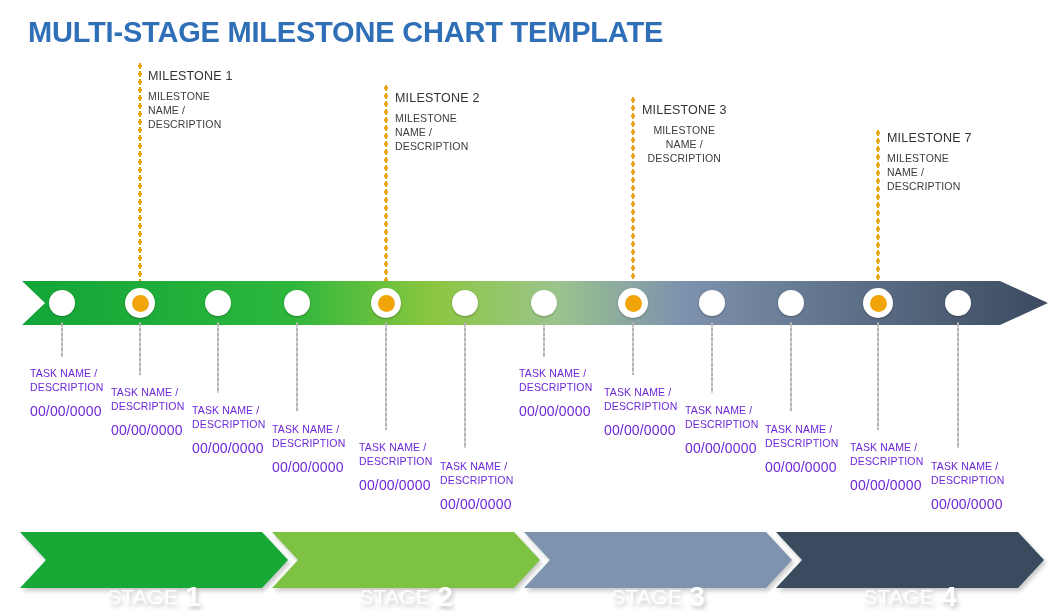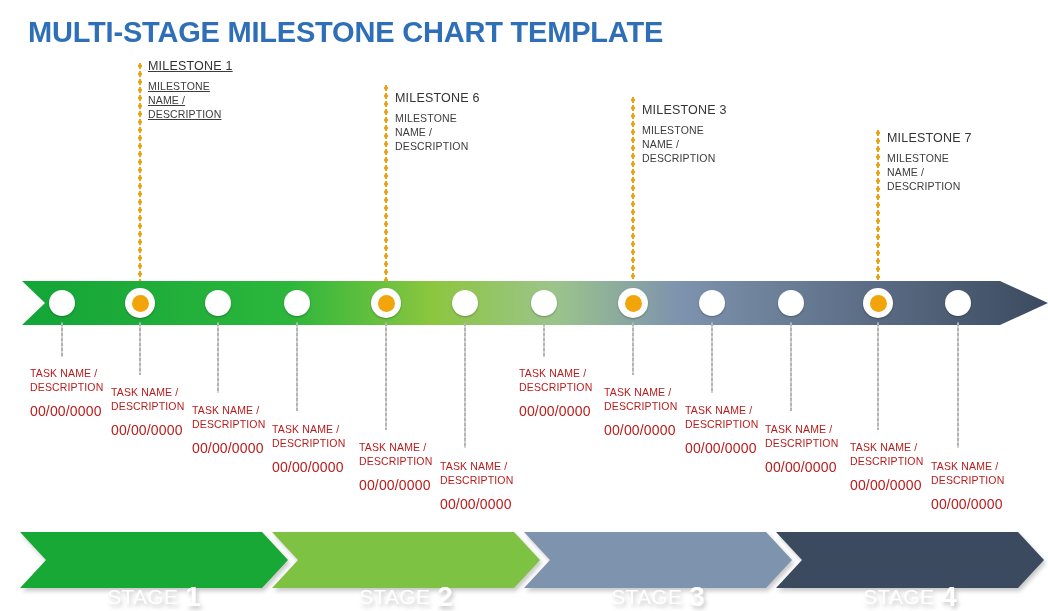--- a/index.html
+++ b/index.html
@@ -111,21 +111,21 @@
     background-image: radial-gradient(#B4B4B4 0.9px, transparent 1px);
     background-size: 2px 5px;
     background-repeat: repeat-y;
     background-position: center top;
   }
 
   
   .task-label {
     position: absolute;
     white-space: nowrap;
-    color: #b91c1c;
+    color: #6d28d9;
   }
   .task-name {
     font-size: 10.5px;
     line-height: 1.35;
     letter-spacing: 0.15px;
   }
   .task-date {
     font-size: 14px;
     letter-spacing: 0.15px;
     margin-top: 9px;
@@ -174,39 +174,39 @@
     line-height: 1;
   }
 </style>
 </head>
 <body>
 
 <div id="page-title">MULTI-STAGE MILESTONE CHART TEMPLATE</div>
 
 <div id="milestone-layer">
     <div class="ms-line" style="left: 140px; top: 62px; height: 228px;"></div>
-    <div class="ms-label" style="left: 148px; top: 59px; text-decoration: underline;">
+    <div class="ms-label" style="left: 148px; top: 69px;">
       <div class="ms-title">MILESTONE 1</div>
       <div class="ms-desc">
         <div>MILESTONE</div>
         <div>NAME /</div>
         <div>DESCRIPTION</div>
       </div>
     </div>
     <div class="ms-line" style="left: 386px; top: 84px; height: 206px;"></div>
     <div class="ms-label" style="left: 395px; top: 91px;">
-      <div class="ms-title">MILESTONE 6</div>
+      <div class="ms-title">MILESTONE 2</div>
       <div class="ms-desc">
         <div>MILESTONE</div>
         <div>NAME /</div>
         <div>DESCRIPTION</div>
       </div>
     </div>
     <div class="ms-line" style="left: 633px; top: 96px; height: 194px;"></div>
-    <div class="ms-label" style="left: 642px; top: 103px;">
+    <div class="ms-label" style="left: 642px; top: 103px; text-align: center;">
       <div class="ms-title">MILESTONE 3</div>
       <div class="ms-desc">
         <div>MILESTONE</div>
         <div>NAME /</div>
         <div>DESCRIPTION</div>
       </div>
     </div>
     <div class="ms-line" style="left: 878px; top: 129px; height: 161px;"></div>
     <div class="ms-label" style="left: 887px; top: 131px;">
       <div class="ms-title">MILESTONE 7</div>

